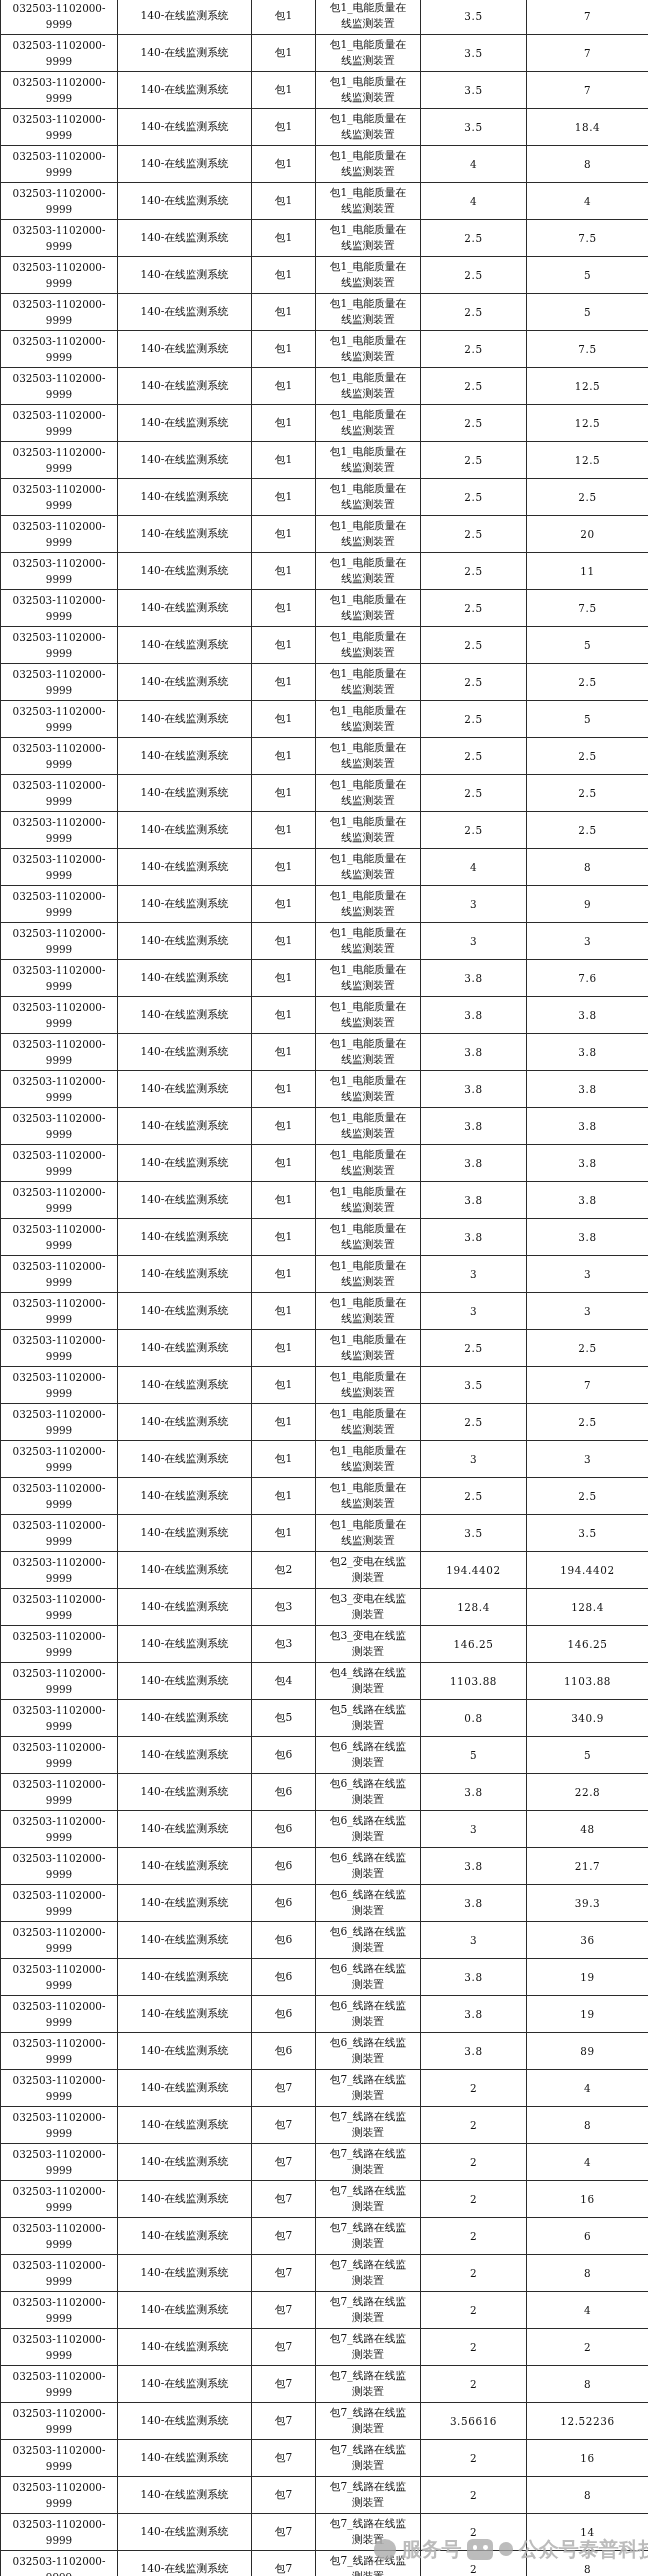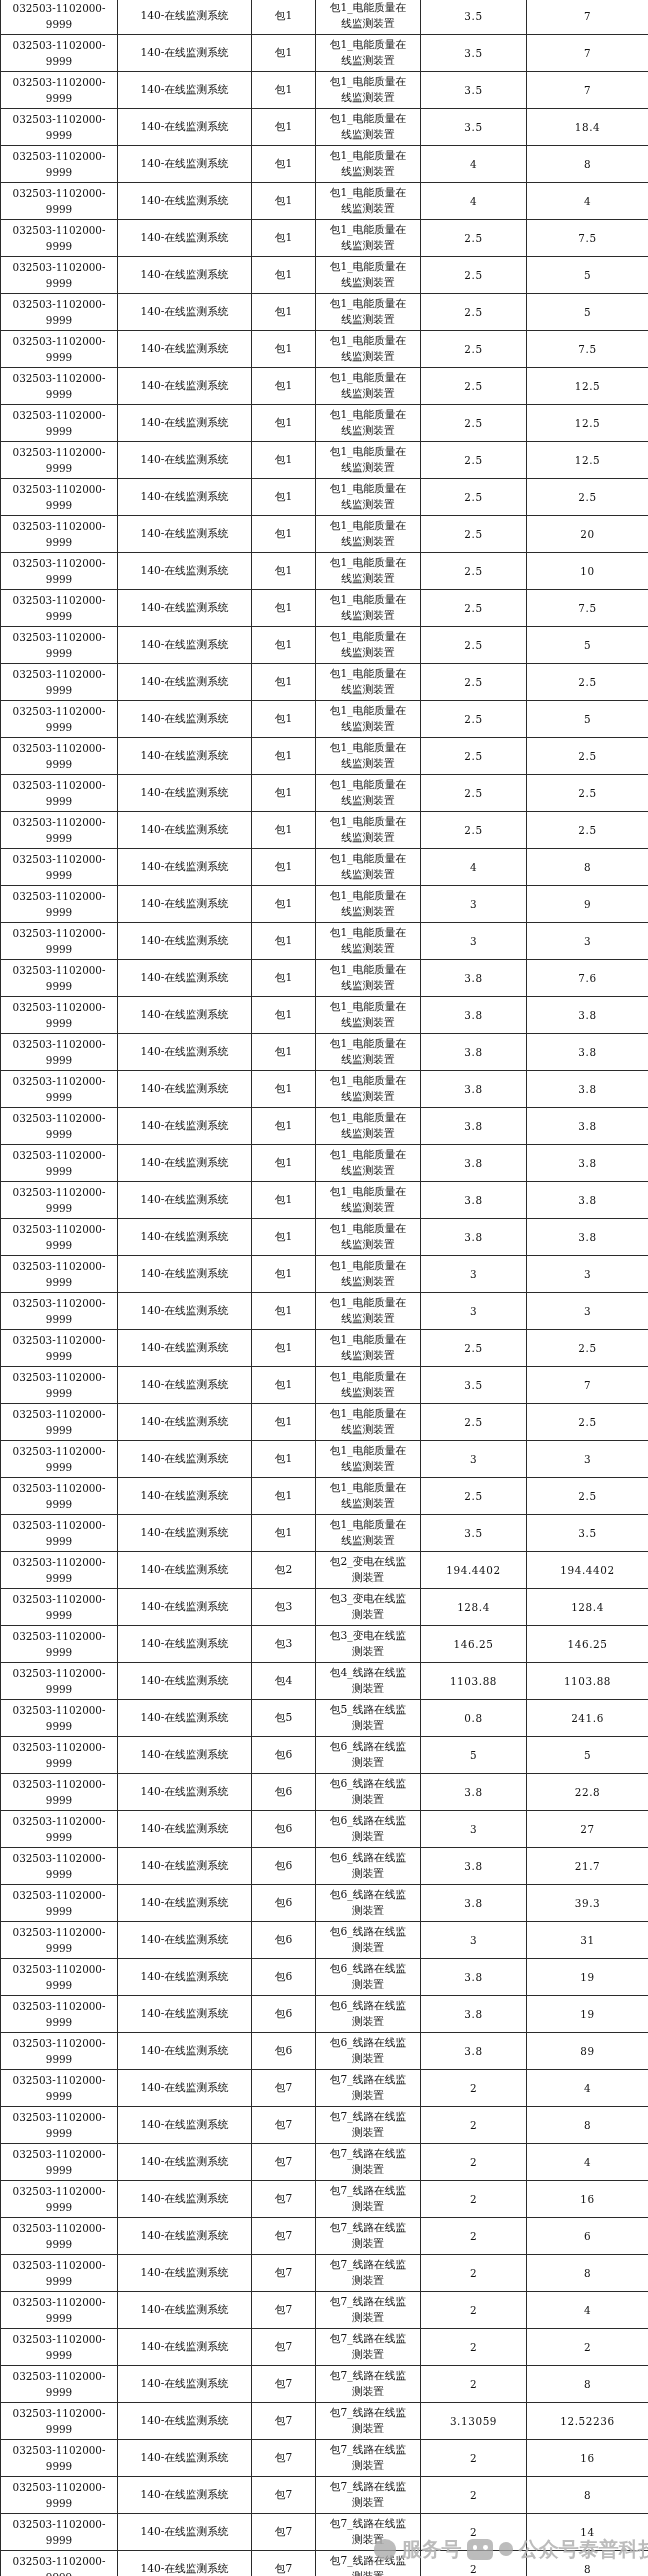--- a/index.html
+++ b/index.html
@@ -203,21 +203,21 @@
     <div class="cell c-v1">2.5</div>
     <div class="cell c-v2">20</div>
   </div>
 
   <div class="row">
     <div class="cell c-code">032503-1102000-9999</div>
     <div class="cell c-sys">140-在线监测系统</div>
     <div class="cell c-pkg">包1</div>
     <div class="cell c-dev">包1_电能质量在线监测装置</div>
     <div class="cell c-v1">2.5</div>
-    <div class="cell c-v2">10</div>
+    <div class="cell c-v2">11</div>
   </div>
 
   <div class="row">
     <div class="cell c-code">032503-1102000-9999</div>
     <div class="cell c-sys">140-在线监测系统</div>
     <div class="cell c-pkg">包1</div>
     <div class="cell c-dev">包1_电能质量在线监测装置</div>
     <div class="cell c-v1">2.5</div>
     <div class="cell c-v2">7.5</div>
   </div>
@@ -482,21 +482,21 @@
     <div class="cell c-v1">1103.88</div>
     <div class="cell c-v2">1103.88</div>
   </div>
 
   <div class="row">
     <div class="cell c-code">032503-1102000-9999</div>
     <div class="cell c-sys">140-在线监测系统</div>
     <div class="cell c-pkg">包5</div>
     <div class="cell c-dev">包5_线路在线监测装置</div>
     <div class="cell c-v1">0.8</div>
-    <div class="cell c-v2">241.6</div>
+    <div class="cell c-v2">340.9</div>
   </div>
 
   <div class="row">
     <div class="cell c-code">032503-1102000-9999</div>
     <div class="cell c-sys">140-在线监测系统</div>
     <div class="cell c-pkg">包6</div>
     <div class="cell c-dev">包6_线路在线监测装置</div>
     <div class="cell c-v1">5</div>
     <div class="cell c-v2">5</div>
   </div>
@@ -509,21 +509,21 @@
     <div class="cell c-v1">3.8</div>
     <div class="cell c-v2">22.8</div>
   </div>
 
   <div class="row">
     <div class="cell c-code">032503-1102000-9999</div>
     <div class="cell c-sys">140-在线监测系统</div>
     <div class="cell c-pkg">包6</div>
     <div class="cell c-dev">包6_线路在线监测装置</div>
     <div class="cell c-v1">3</div>
-    <div class="cell c-v2">27</div>
+    <div class="cell c-v2">48</div>
   </div>
 
   <div class="row">
     <div class="cell c-code">032503-1102000-9999</div>
     <div class="cell c-sys">140-在线监测系统</div>
     <div class="cell c-pkg">包6</div>
     <div class="cell c-dev">包6_线路在线监测装置</div>
     <div class="cell c-v1">3.8</div>
     <div class="cell c-v2">21.7</div>
   </div>
@@ -536,21 +536,21 @@
     <div class="cell c-v1">3.8</div>
     <div class="cell c-v2">39.3</div>
   </div>
 
   <div class="row">
     <div class="cell c-code">032503-1102000-9999</div>
     <div class="cell c-sys">140-在线监测系统</div>
     <div class="cell c-pkg">包6</div>
     <div class="cell c-dev">包6_线路在线监测装置</div>
     <div class="cell c-v1">3</div>
-    <div class="cell c-v2">31</div>
+    <div class="cell c-v2">36</div>
   </div>
 
   <div class="row">
     <div class="cell c-code">032503-1102000-9999</div>
     <div class="cell c-sys">140-在线监测系统</div>
     <div class="cell c-pkg">包6</div>
     <div class="cell c-dev">包6_线路在线监测装置</div>
     <div class="cell c-v1">3.8</div>
     <div class="cell c-v2">19</div>
   </div>
@@ -652,21 +652,21 @@
     <div class="cell c-dev">包7_线路在线监测装置</div>
     <div class="cell c-v1">2</div>
     <div class="cell c-v2">8</div>
   </div>
 
   <div class="row">
     <div class="cell c-code">032503-1102000-9999</div>
     <div class="cell c-sys">140-在线监测系统</div>
     <div class="cell c-pkg">包7</div>
     <div class="cell c-dev">包7_线路在线监测装置</div>
-    <div class="cell c-v1">3.13059</div>
+    <div class="cell c-v1">3.56616</div>
     <div class="cell c-v2">12.52236</div>
   </div>
 
   <div class="row">
     <div class="cell c-code">032503-1102000-9999</div>
     <div class="cell c-sys">140-在线监测系统</div>
     <div class="cell c-pkg">包7</div>
     <div class="cell c-dev">包7_线路在线监测装置</div>
     <div class="cell c-v1">2</div>
     <div class="cell c-v2">16</div>

